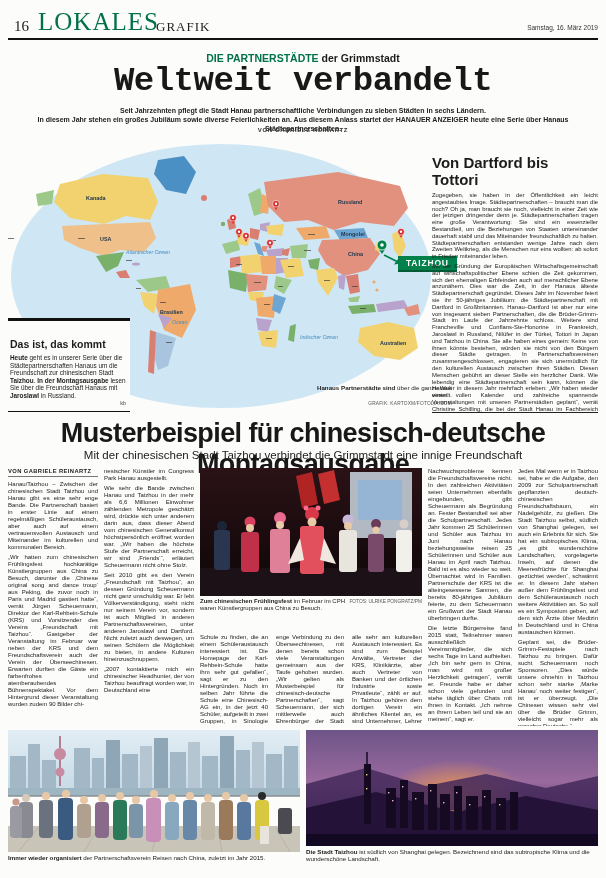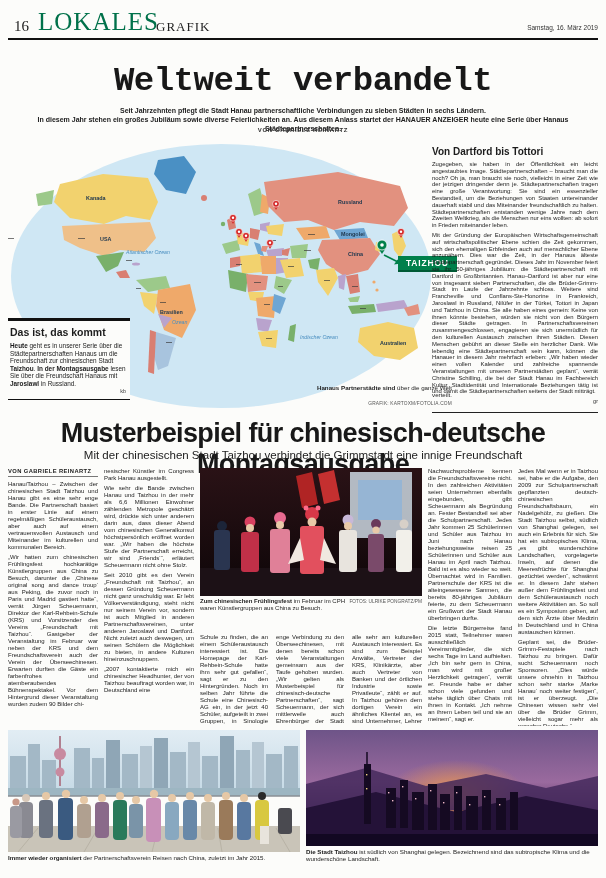--- a/index.html
+++ b/index.html
@@ -21,29 +21,29 @@
              font-size:34px;font-weight:bold;letter-spacing:-0.5px;color:#181818;font-family:Liberation Mono, monospace;}
   .deck{position:absolute;left:0;top:106px;width:606px;text-align:center;font-size:7px;font-weight:bold;line-height:9px;color:#222;}
   .byline1{position:absolute;left:0;top:127px;width:606px;text-align:center;font-size:6px;font-weight:bold;letter-spacing:.6px;color:#333;}
   
   .map-wrap{position:absolute;left:8px;top:142px;width:592px;height:274px;text-decoration:underline;}
   .taizhou-banner{position:absolute;left:390px;top:114px;background:#00804b;color:#fff;
      font-size:8.5px;font-weight:bold;letter-spacing:.8px;padding:2px 8px 2px 8px;
      border-bottom:2px solid #005a35;}
   .infobox{position:absolute;left:0;top:176px;width:116px;background:#fcfcfa;
      border-top:3px solid #111;border-bottom:1px solid #111;padding:5px 4px 4px 2px;}
-  .infobox h3{margin:0 0 4px 0;font-size:10.5px;}
+  .infobox h3{margin:12px 0 4px 0;font-size:10.5px;}
   .infobox p{margin:0;font-size:6.4px;line-height:7.6px;text-align:left;}
   .infobox .mark{display:block;text-align:right;font-size:5.5px;color:#444;}
   .map-caption{position:absolute;left:292px;top:242px;width:152px;text-align:right;
      font-size:6.2px;line-height:7.4px;color:#222;}
   .map-caption .credit{font-size:4.8px;color:#555;letter-spacing:.2px;}
   
   .a1col{position:absolute;left:432px;top:146px;width:166px;height:268px;overflow:hidden;}
-  .a1col h2{margin:0 0 4px 0;font-size:10px;}
+  .a1col h2{margin:8px 0 4px 0;font-size:15px;}
   .a1col p{margin:0 0 3px 0;font-size:5.9px;line-height:6.8px;text-align:justify;}
   .a1col .gr{display:block;text-align:right;font-size:5.5px;color:#333;}
   .a1-rule{position:absolute;left:432px;top:412px;width:166px;height:1px;background:#222;}
   
   .headline2{position:absolute;left:0;top:418px;width:606px;text-align:center;
              font-size:27px;font-weight:bold;letter-spacing:-0.6px;color:#181818;}
   .subhead2{position:absolute;left:0;top:449px;width:606px;text-align:center;font-size:11.5px;color:#222;}
   .a2cols{position:absolute;left:8px;top:468px;width:590px;height:258px;}
   .col{position:absolute;top:0;height:258px;overflow:hidden;}
   .col p, .mini p{margin:0 0 3px 0;font-size:6px;line-height:7px;text-align:justify;}
@@ -72,20 +72,23 @@
 <div class="page">
 
   <div class="masthead">
     <span class="pagenum">16</span>
     <span class="section-title">LOKALES</span>
     <span class="region">GRAFIK</span>
     <span class="issue-date">Samstag, 16. März 2019</span>
   </div>
   <div class="head-rule"></div>
 
+  <div class="kicker">
+    <span class="hl">DIE PARTNERSTÄDTE</span><span> der Grimmstadt</span>
+  </div>
   <div class="headline1">Weltweit verbandelt</div>
   <div class="deck">
     <div>Seit Jahrzehnten pflegt die Stadt Hanau partnerschaftliche Verbindungen zu sieben Städten in sechs Ländern.</div>
     <div>In diesem Jahr stehen ein großes Jubiläum sowie diverse Feierlichkeiten an. Aus diesem Anlass startet der HANAUER ANZEIGER heute eine Serie über Hanaus Städtepartnerschaften.</div>
   </div>
   <div class="byline1">VON GABRIELE REINARTZ</div>
 
   <div class="map-wrap">
     <svg width="430" height="268" viewBox="0 0 430 268">
       <defs>

